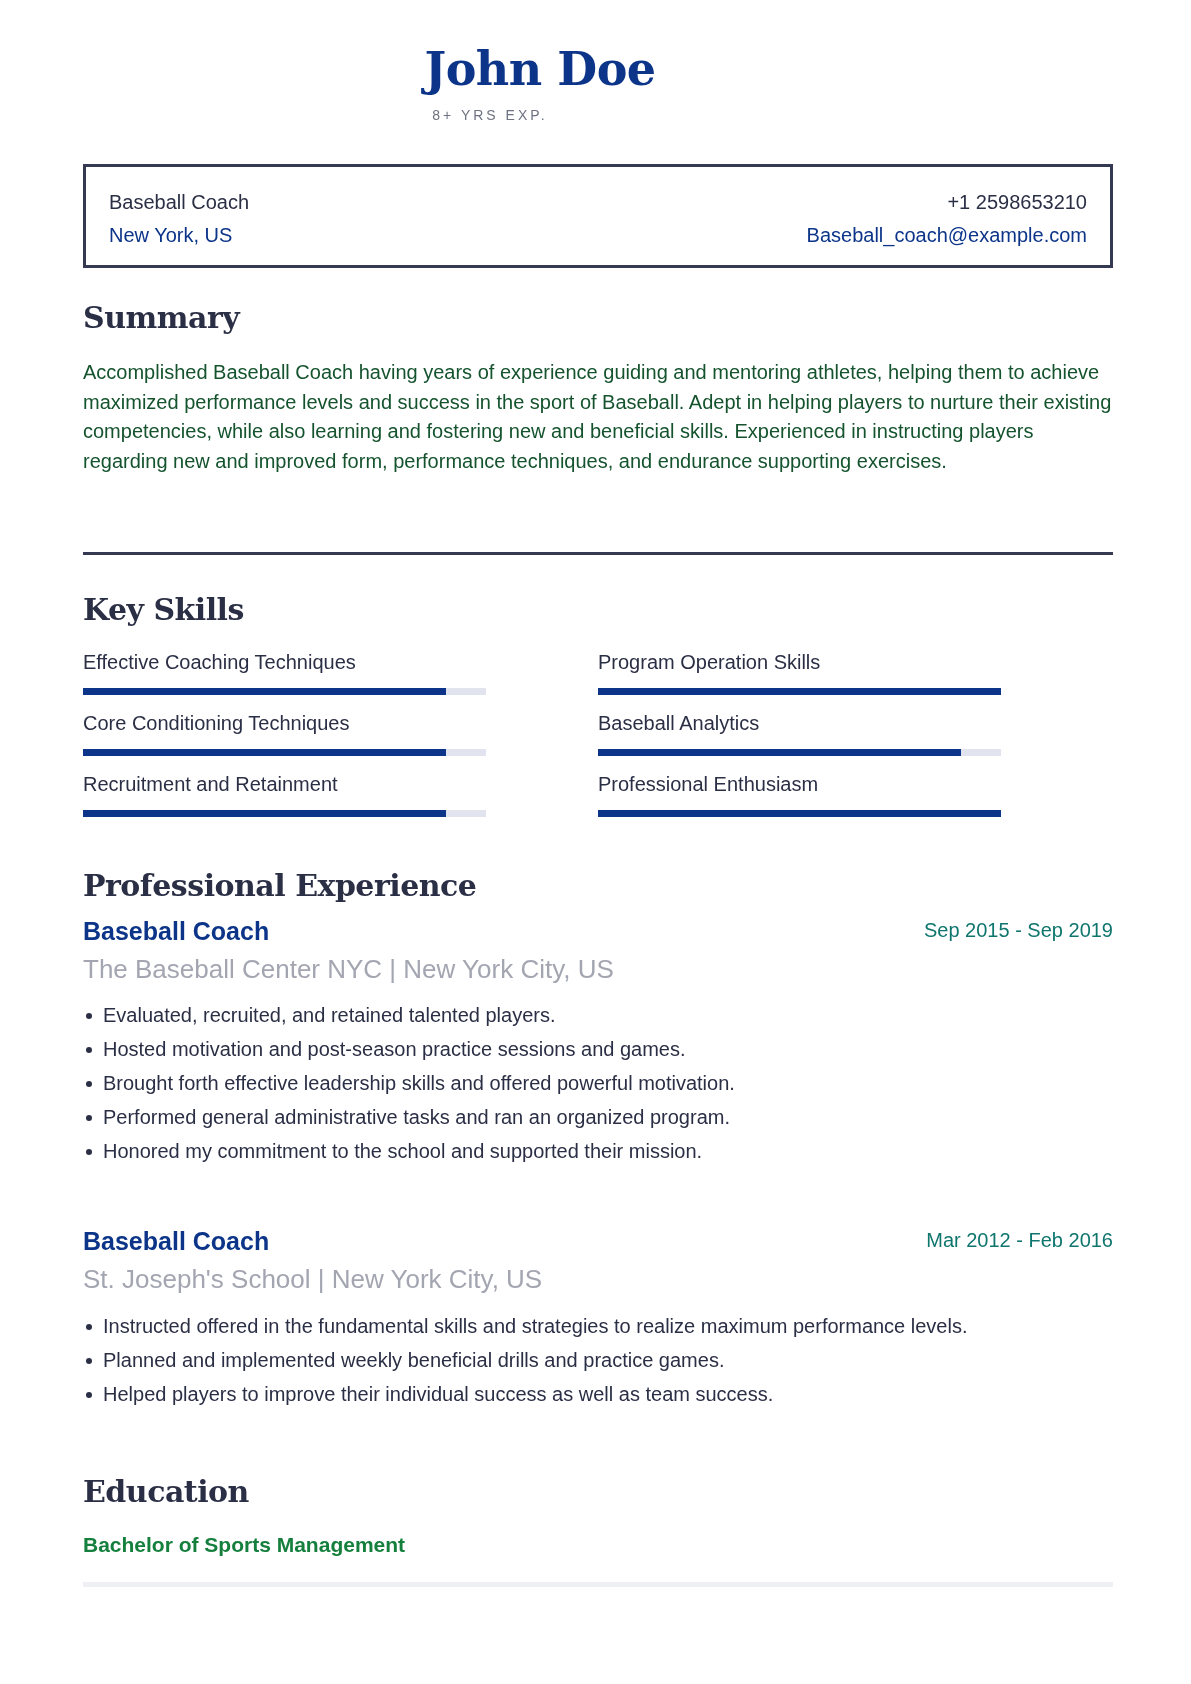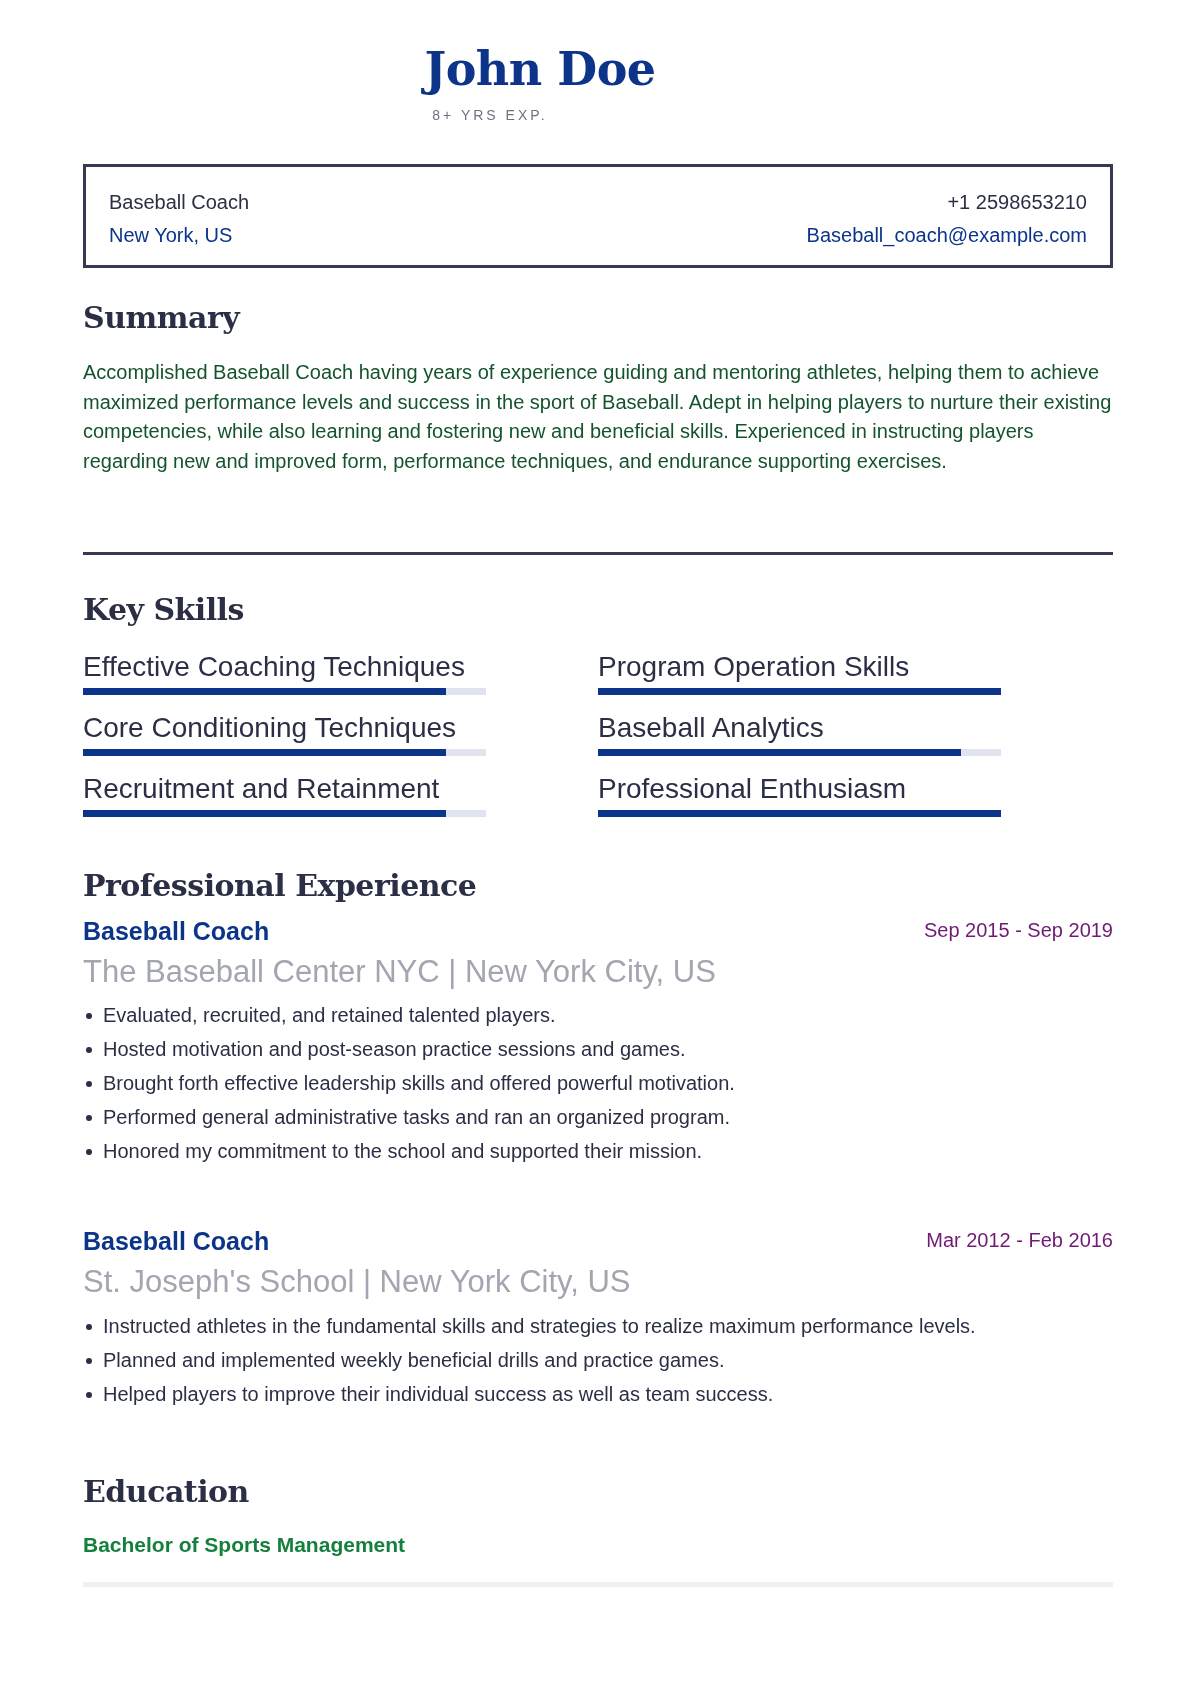--- a/index.html
+++ b/index.html
@@ -43,38 +43,38 @@
       position: absolute; top: 358px; left: 83px; width: 1030px;
       font-size: 20px; line-height: 29.5px; color: #14532d;
     }
 
     .divider {
       position: absolute; top: 552px; left: 83px; width: 1030px; height: 3px;
       background: #353a52;
     }
 
     .skill { position: absolute; width: 403px; }
-    .skill .label { font-size: 28px; color: #2b2f45; }
+    .skill .label { font-size: 20px; color: #2b2f45; }
     .skill .bar {
       position: absolute; top: 37px; left: 0; width: 403px; height: 7px;
       background: #e1e3ef;
     }
     .skill .fill { height: 100%; background: #0c3589; }
 
     .job-title {
       position: absolute; left: 83px;
       font-size: 25px; font-weight: bold; color: #0c3589;
     }
     .job-date {
       position: absolute; right: 78px;
-      font-size: 20px; color: #701a75; text-align: right;
+      font-size: 20px; color: #0f766e; text-align: right;
     }
     .job-company {
       position: absolute; left: 83px;
-      font-size: 31px; color: #a3a5b1;
+      font-size: 26px; color: #a3a5b1;
     }
     .bullets { position: absolute; left: 83px; width: 1030px; list-style: none; }
     .bullets li {
       font-size: 20px; color: #2b2f45; line-height: 34px;
       padding-left: 20px; position: relative;
     }
     .bullets li::before {
       content: ""; position: absolute; left: 3px; top: 15px;
       width: 6px; height: 6px; border-radius: 50%; background: #2b2f45;
     }
@@ -157,21 +157,21 @@
     <li>Hosted motivation and post-season practice sessions and games.</li>
     <li>Brought forth effective leadership skills and offered powerful motivation.</li>
     <li>Performed general administrative tasks and ran an organized program.</li>
     <li>Honored my commitment to the school and supported their mission.</li>
   </ul>
 
   <div class="job-title" style="top:1227px;">Baseball Coach</div>
   <div class="job-date" style="top:1229px;">Mar 2012 - Feb 2016</div>
   <div class="job-company" style="top:1264px;">St. Joseph's School | New York City, US</div>
   <ul class="bullets" style="top:1309px;">
-    <li>Instructed athletes in the fundamental skills and strategies to realize maximum performance levels.</li>
+    <li>Instructed offered in the fundamental skills and strategies to realize maximum performance levels.</li>
     <li>Planned and implemented weekly beneficial drills and practice games.</li>
     <li>Helped players to improve their individual success as well as team success.</li>
   </ul>
 
   <div class="section-title" style="top:1474px;">Education</div>
   <div class="edu-degree">Bachelor of Sports Management</div>
 
   <div class="bottom-bar"></div>
 </div>
 

